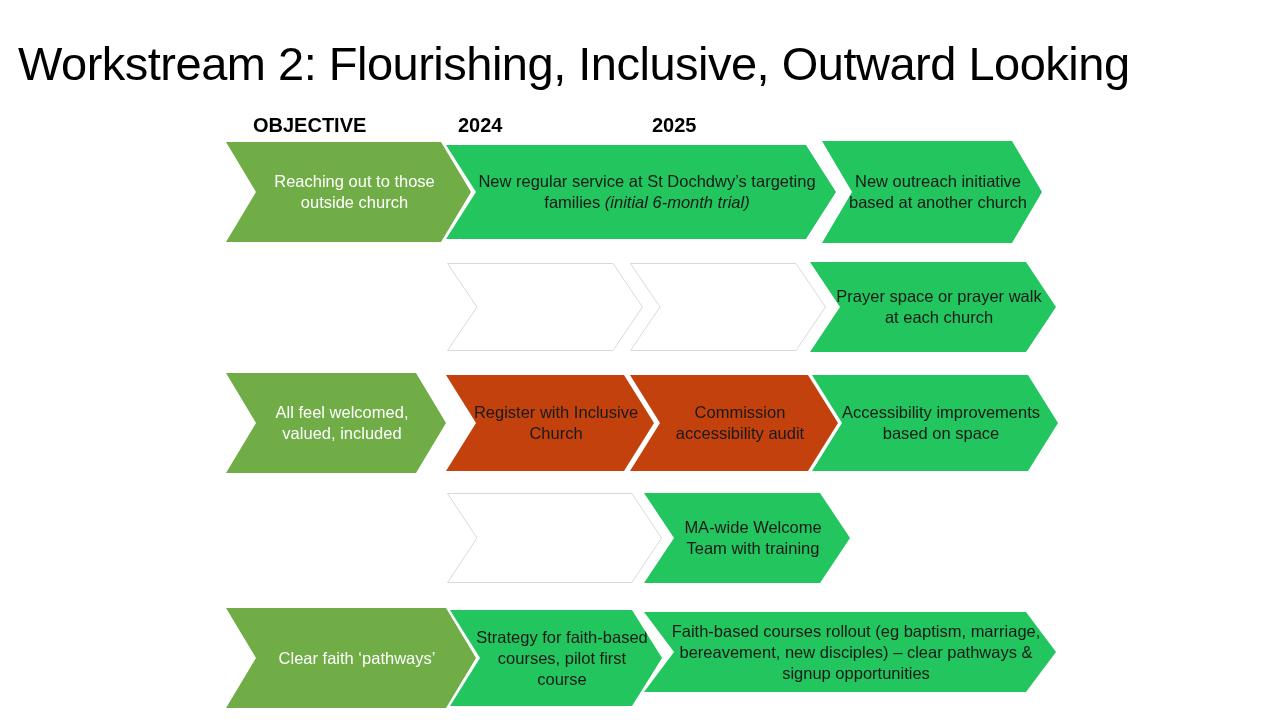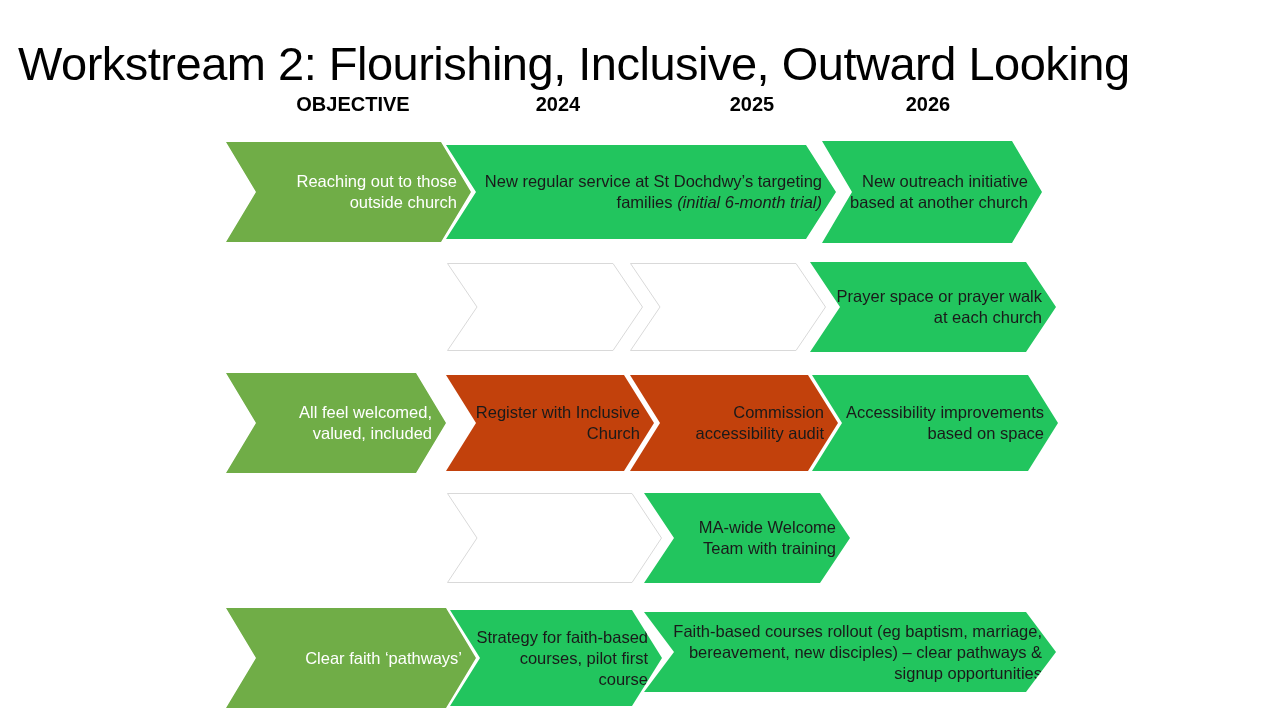--- a/index.html
+++ b/index.html
@@ -32,25 +32,24 @@
     line-height: 56px;
     font-weight: 400;
     color: #000000;
     letter-spacing: -0.5px;
     white-space: nowrap;
   }
 
   
   .col-header {
     position: absolute;
-    top: 92px;
+    top: 113px;
     font-size: 20px;
     font-weight: bold;
     color: #000000;
-    text-align: center;
     line-height: 24px;
   }
   .col-header.h-objective { left: 253px; width: 200px; }
   .col-header.h-y2024     { left: 458px; width: 200px; }
   .col-header.h-y2025     { left: 652px; width: 200px; }
   .col-header.h-y2026     { left: 828px; width: 200px; }
 
   
   .chev {
     position: absolute;
@@ -60,21 +59,20 @@
     justify-content: center;
     text-align: center;
     font-size: 16.5px;
     line-height: 21px;
     color: #1a1a1a;
     padding: 2px 14px 2px 26px;
   }
   .chev .chev-text {
     display: block;
     width: 100%;
-    text-align: right;
   }
 
   
   .shape-chevron {
     clip-path: polygon(0% 0%, calc(100% - 30px) 0%, 100% 50%, calc(100% - 30px) 100%, 0% 100%, 30px 50%);
   }
 
   .fill-green-dark {
     background: #70ad47;
     color: #ffffff;
@@ -105,21 +103,20 @@
 </head>
 <body>
 
 <div id="slide">
 
   <div class="slide-title">Workstream 2: Flourishing, Inclusive, Outward Looking</div>
 
   <div class="col-header h-objective">OBJECTIVE</div>
   <div class="col-header h-y2024">2024</div>
   <div class="col-header h-y2025">2025</div>
-  <div class="col-header h-y2026">2026</div>
 
   <div class="chev shape-chevron fill-green-dark" style="left:226px; top:142px; width:245px; height:100px;">
     <span class="chev-text">Reaching out to those outside church</span>
   </div>
 
   <div class="chev shape-chevron fill-green-light" style="left:446px; top:145px; width:390px; height:94px;">
     <span class="chev-text"><span>New regular service at St Dochdwy’s targeting families </span><span class="em">(initial 6-month trial)</span></span>
   </div>
 
   <div class="chev shape-chevron fill-green-light" style="left:822px; top:141px; width:220px; height:102px;">

